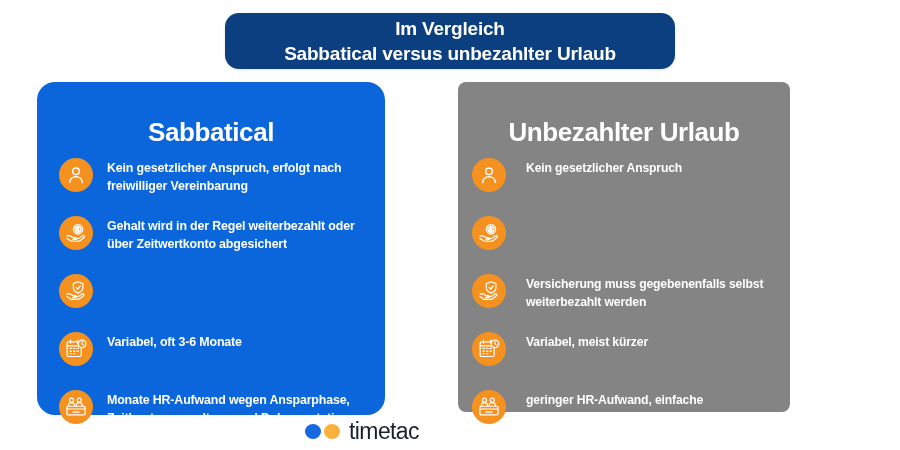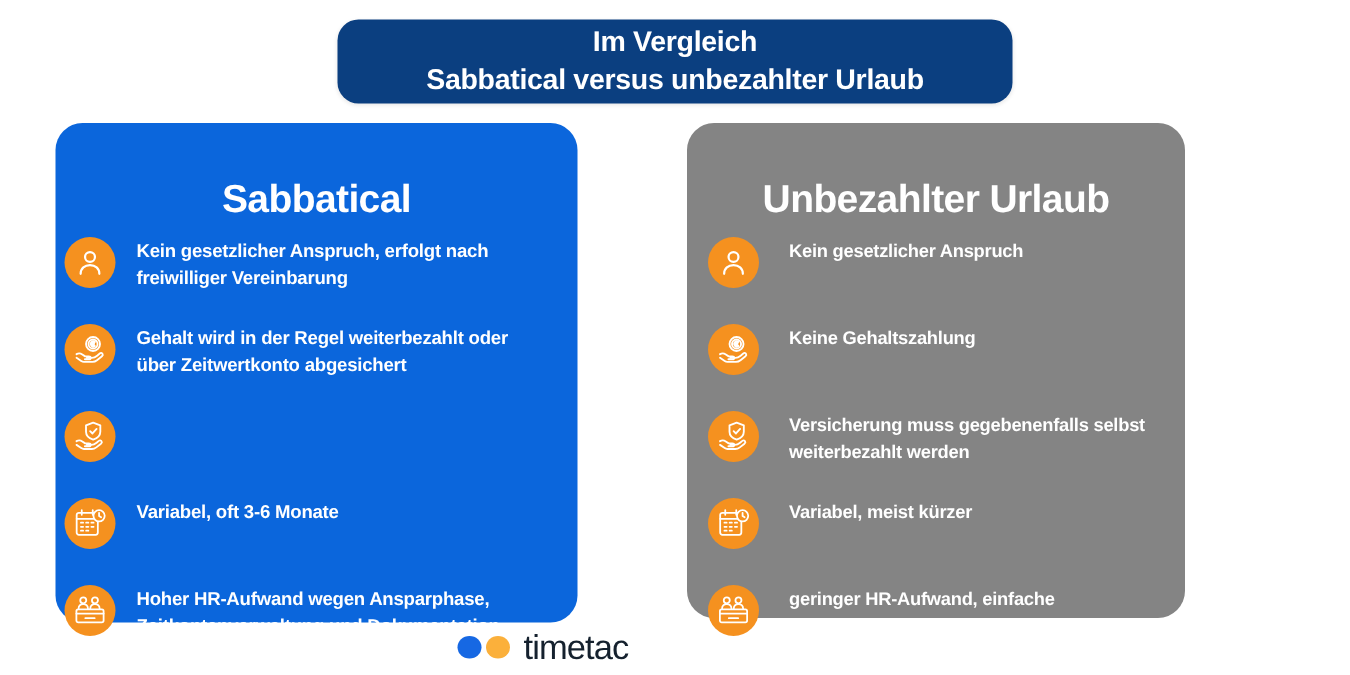--- a/index.html
+++ b/index.html
@@ -32,21 +32,21 @@
     height: 333px;
     background: #0B66DC;
     border-radius: 18px;
   }
   .panel-right {
     left: 458px;
     top: 82px;
     width: 332px;
     height: 330px;
     background: #848484;
-    border-radius: 18px;
+    border-radius: 8px;
   }
 
   
   .header-banner {
     position: absolute;
     left: 225px;
     top: 13px;
     width: 450px;
     height: 56px;
     background: #0B3F80;
@@ -85,21 +85,21 @@
   }
 
   
   .rows {
     position: absolute;
     left: 0;
     top: 75px;
     width: 100%;
     box-sizing: border-box;
   }
-  .rows-left  { padding-left: 6px; padding-right: 18px; }
+  .rows-left  { padding-left: 22px; padding-right: 18px; }
   .rows-right { padding-left: 14px; padding-right: 18px; }
 
   .row {
     display: flex;
     align-items: flex-start;
     margin-bottom: 10px;
   }
   .row-left  { min-height: 48px; }
   .row-right { min-height: 48px; }
 
@@ -248,21 +248,21 @@
             <circle cx="7.1" cy="4.6" r="2.2"></circle>
             <path d="M3.7 10.6c0-2 1.5-3.3 3.4-3.3s3.4 1.3 3.4 3.3"></path>
             <circle cx="15.6" cy="4.6" r="2.2"></circle>
             <path d="M12.2 10.6c0-2 1.5-3.3 3.4-3.3s3.4 1.3 3.4 3.3"></path>
             <rect x="2.1" y="11.2" width="19.8" height="9.4" rx="1.3"></rect>
             <path d="M2.1 14.2h19.8"></path>
             <path d="M8.6 17.6h6.8"></path>
           </svg>
         </span>
         <span class="row-text">
-          <span class="row-main">Hoher HR-Aufwand wegen Ansparphase, Zeitkontenverwaltung und Dokumentation</span>
+          <span class="row-main">Monate HR-Aufwand wegen Ansparphase, Zeitkontenverwaltung und Dokumentation</span>
           
         </span>
       </div>
 
     </div>
   </div>
 
   <div class="panel panel-right" style="background: rgb(132, 132, 132);">
     <div class="col-title">Unbezahlter Urlaub</div>
     <div class="rows rows-right">
@@ -282,24 +282,20 @@
 
       <div class="row row-right">
         <span class="icon-badge" style="background: rgb(245, 145, 31);">
           <svg viewBox="0 0 24 24" fill="none" stroke="#ffffff" stroke-width="1.35" stroke-linecap="round" stroke-linejoin="round">
             <circle cx="14.2" cy="8" r="5.1"></circle>
             <circle cx="14.2" cy="8" r="3.3"></circle>
             <path d="M15.6 6.5a1.9 1.9 0 1 0 0 3M12.6 7.4h2.4M12.6 8.6h2.4"></path>
             <path d="M2.2 15.4c1.6-.9 3-.6 4.2.2l2.1 1.4h2.6c.9 0 1.4.5 1.4 1.1 0 .6-.5 1-1.3 1H8.3"></path>
             <path d="M9.6 18.1h3.8c1.5 0 2.6-.6 3.8-1.6l1.9-1.6c.7-.6 1.6-.5 2 .2.4.6.2 1.3-.4 1.8l-3.6 2.9c-1 .8-2 1.2-3.3 1.2H7.6c-.8 0-1.3-.2-2-.7l-3.4-2.3"></path>
           </svg>
-        </span>
-        <span class="row-text">
-          <span class="row-main">Keine Gehaltszahlung</span>
-          
         </span>
       </div>
 
       <div class="row row-right">
         <span class="icon-badge" style="background: rgb(245, 145, 31);">
           <svg viewBox="0 0 24 24" fill="none" stroke="#ffffff" stroke-width="1.35" stroke-linecap="round" stroke-linejoin="round">
             <path d="M14.3 1.9 9.1 3.9v4.6c0 2.7 2.1 4.7 5.2 5.8 3.1-1.1 5.2-3.1 5.2-5.8V3.9z"></path>
             <path d="M12.1 8.1l1.7 1.7 3-3.3"></path>
             <path d="M2.2 15.4c1.6-.9 3-.6 4.2.2l2.1 1.4h2.6c.9 0 1.4.5 1.4 1.1 0 .6-.5 1-1.3 1H8.3"></path>
             <path d="M9.6 18.1h3.4c1.5 0 2.6-.6 3.8-1.6l1.6-1.3c.7-.6 1.6-.5 2 .2.4.6.2 1.3-.4 1.8l-3.4 2.7c-1 .8-2 1.2-3.3 1.2H7.6c-.8 0-1.3-.2-2-.7l-3.4-2.3"></path>

